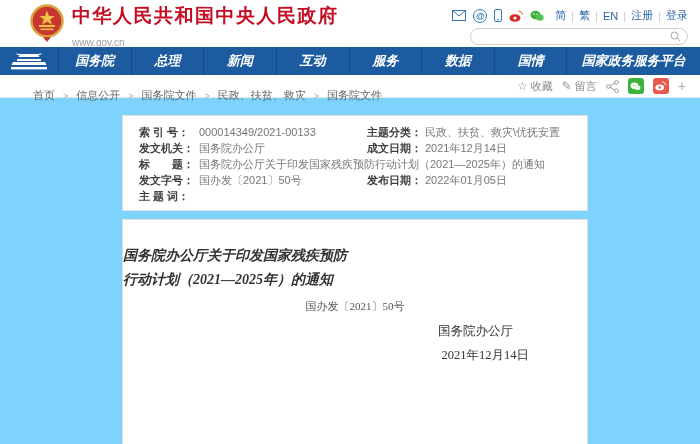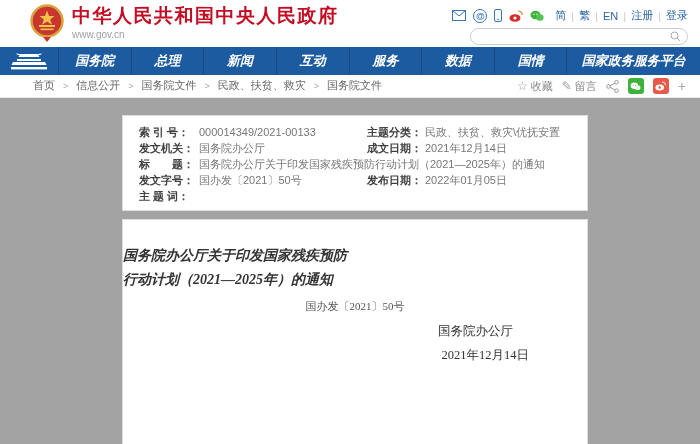--- a/index.html
+++ b/index.html
@@ -1,24 +1,24 @@
 <!DOCTYPE html>
 <html><head>
 <meta charset="utf-8">
 <style>
   html,body{margin:0;padding:0;background:#fff;}
-  .page{position:relative;width:700px;height:444px;background:#a3a3a3;overflow:hidden;
+  .page{position:relative;width:700px;height:444px;background:#7dd3fc;overflow:hidden;
         font-family:"Liberation Sans","DejaVu Sans",sans-serif;}
 
   
   .topbar{position:absolute;top:0;left:0;right:0;height:47px;background:#fff;}
   .logo{position:absolute;left:30px;top:4px;display:flex;align-items:flex-start;cursor:pointer;}
   .logo-text{margin-left:8px;}
   .site-title{font-size:19px;font-weight:bold;color:#c30d23;letter-spacing:1.5px;line-height:24px;}
-  .site-url{font-size:10px;color:#9aa0a6;margin-top:1px;}
+  .site-url{font-size:10px;color:#9aa0a6;margin-top:9px;}
   .quick-row{position:absolute;right:12px;top:8px;display:flex;align-items:center;gap:7px;font-size:11px;}
   .qicon{display:inline-flex;align-items:center;cursor:pointer;line-height:0;}
   .at-badge{width:12px;height:12px;border:1px solid #3676b5;border-radius:50%;color:#3676b5;
             font-size:9px;display:flex;align-items:center;justify-content:center;font-weight:bold;}
   .lang{display:flex;align-items:center;gap:5px;margin-left:4px;}
   .lang span[data-name$="link"]{color:#2d66a5;cursor:pointer;}
   .lang .sep{color:#ccc;}
   .search{position:absolute;right:12px;top:28px;width:204px;height:15px;border:1px solid #ccc;
           border-radius:9px;display:flex;align-items:center;padding:0 6px;}
   .search input{flex:1;border:none;outline:none;font-size:10px;background:transparent;height:12px;}
@@ -27,21 +27,21 @@
   
   .nav{position:absolute;top:47px;left:0;right:0;height:28px;background:#1c5b9f;display:flex;color:#fff;}
   .nav-gate{width:58px;display:flex;align-items:center;justify-content:center;}
   .nav-item{flex:1;display:flex;align-items:center;justify-content:center;font-size:13px;
             font-weight:bold;border-left:1px solid #134a86;cursor:pointer;white-space:nowrap;font-style:italic;}
   .nav-item.wide{flex:1.85;}
 
   
   .crumbrow{position:absolute;top:75px;left:0;right:0;height:22px;border-bottom:1px solid #e9e9e9;
             font-size:11px;color:#666;background:#fff;}
-  .crumbs{position:absolute;left:33px;top:3px;display:flex;align-items:center;gap:8px;}
+  .crumbs{position:absolute;left:33px;top:13px;display:flex;align-items:center;gap:8px;}
   .crumbs .crumb{cursor:pointer;}
   .crumbs .csep{color:#aaa;font-size:9px;}
   .tools{position:absolute;right:14px;top:3px;display:flex;align-items:center;gap:9px;color:#888;}
   .tool{display:inline-flex;align-items:center;gap:3px;cursor:pointer;}
   .tool .glyph{font-size:12px;color:#999;line-height:1;}
   .badge{width:16px;height:16px;border-radius:3px;display:flex;align-items:center;
          justify-content:center;cursor:pointer;}
   .badge.wechat{background:#3eb23c;}
   .badge.weibo{background:#e6594c;}
   .plus{font-size:14px;color:#aaa;cursor:pointer;line-height:1;}

